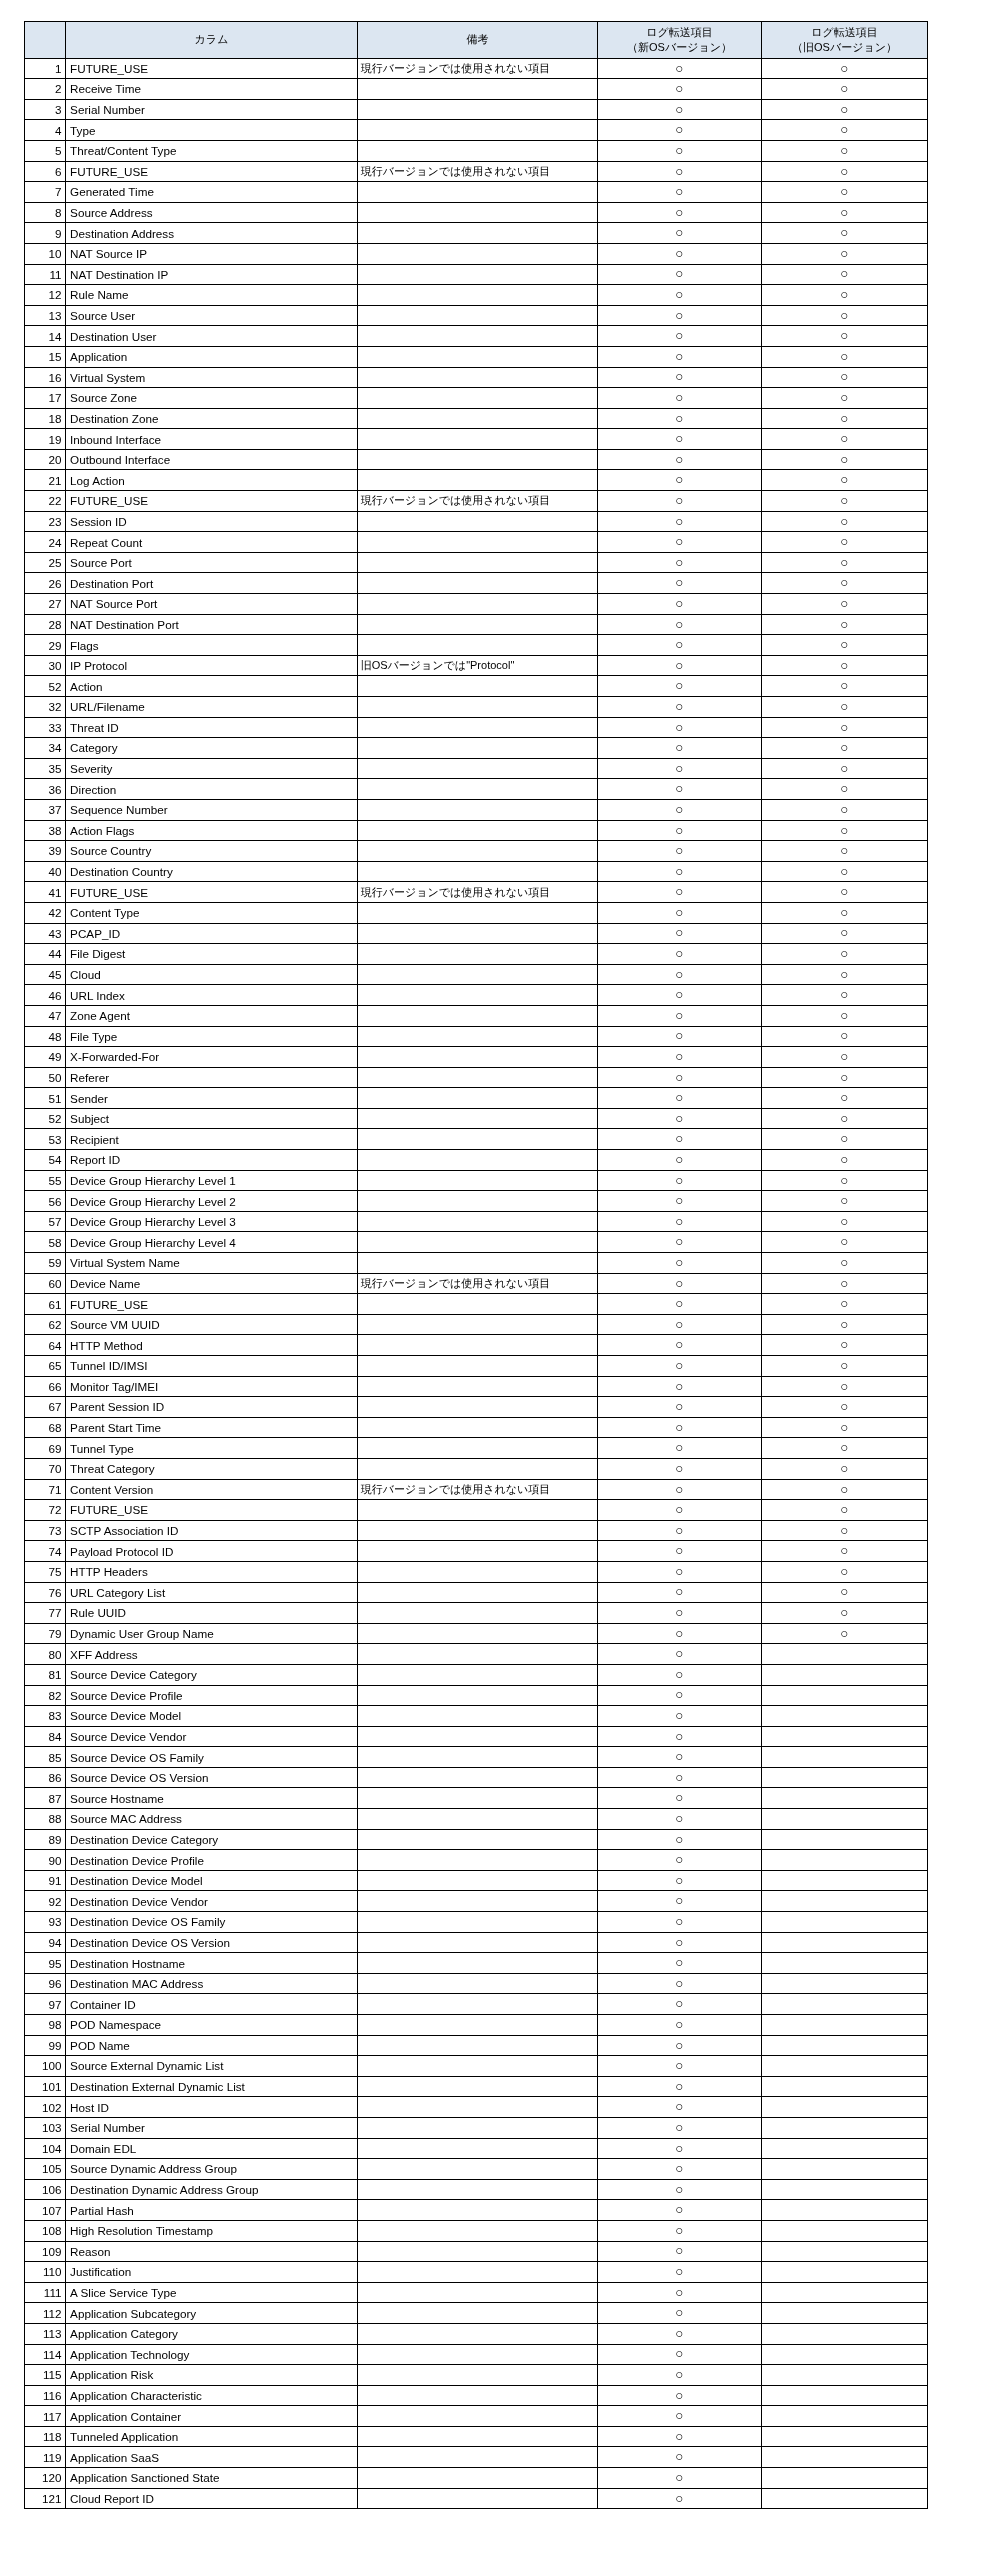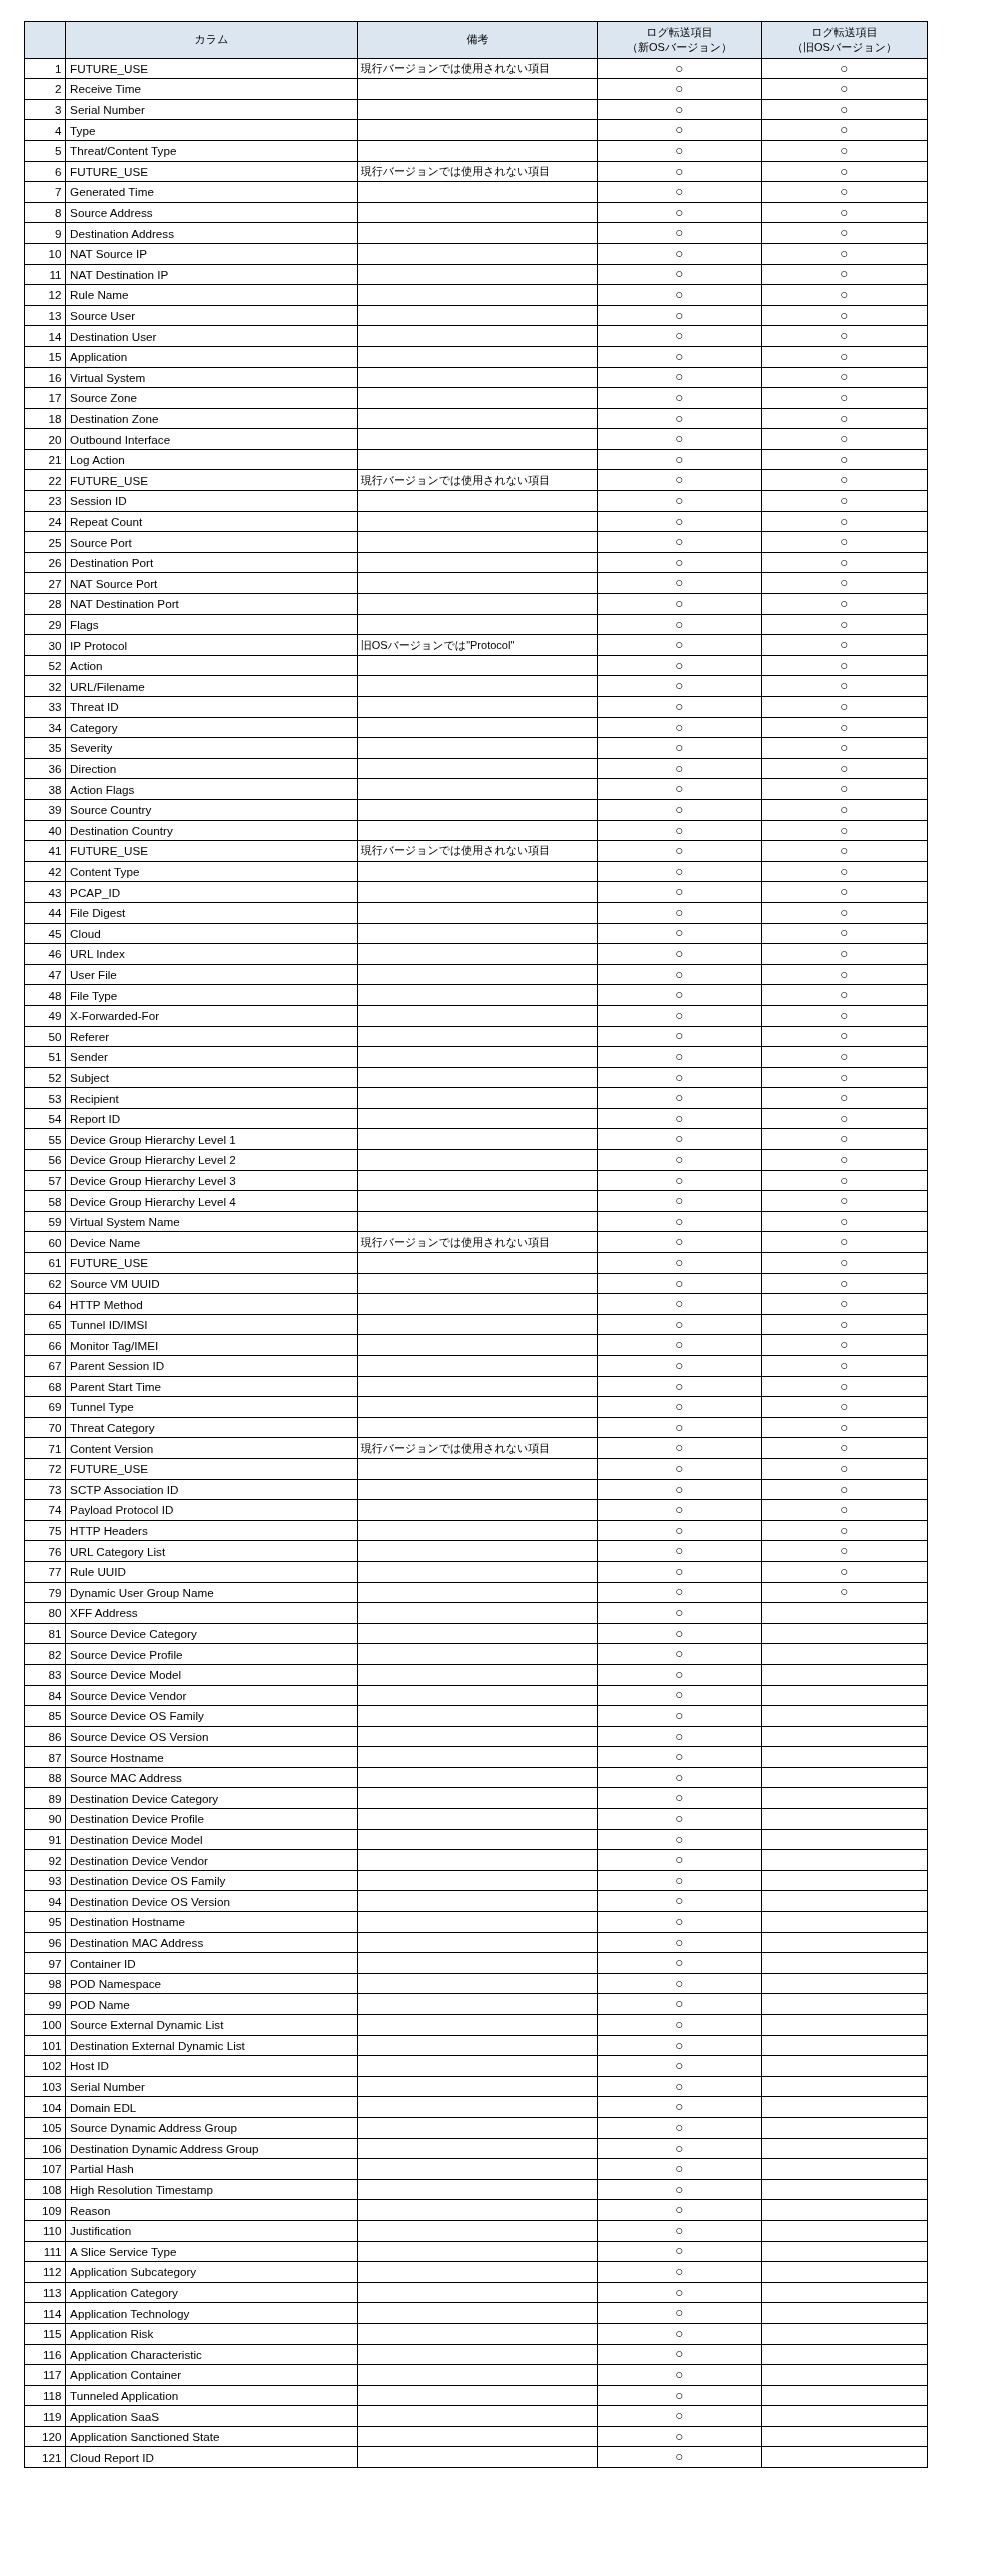--- a/index.html
+++ b/index.html
@@ -210,20 +210,27 @@
         <td class="mark">○</td>
       </tr>
       <tr>
         <td class="num">18</td>
         <td class="colname">Destination Zone</td>
         <td class="remark"></td>
         <td class="mark">○</td>
         <td class="mark">○</td>
       </tr>
       <tr>
+        <td class="num">19</td>
+        <td class="colname">Inbound Interface</td>
+        <td class="remark"></td>
+        <td class="mark">○</td>
+        <td class="mark">○</td>
+      </tr>
+      <tr>
         <td class="num">20</td>
         <td class="colname">Outbound Interface</td>
         <td class="remark"></td>
         <td class="mark">○</td>
         <td class="mark">○</td>
       </tr>
       <tr>
         <td class="num">21</td>
         <td class="colname">Log Action</td>
         <td class="remark"></td>
@@ -329,20 +336,27 @@
         <td class="mark">○</td>
       </tr>
       <tr>
         <td class="num">36</td>
         <td class="colname">Direction</td>
         <td class="remark"></td>
         <td class="mark">○</td>
         <td class="mark">○</td>
       </tr>
       <tr>
+        <td class="num">37</td>
+        <td class="colname">Sequence Number</td>
+        <td class="remark"></td>
+        <td class="mark">○</td>
+        <td class="mark">○</td>
+      </tr>
+      <tr>
         <td class="num">38</td>
         <td class="colname">Action Flags</td>
         <td class="remark"></td>
         <td class="mark">○</td>
         <td class="mark">○</td>
       </tr>
       <tr>
         <td class="num">39</td>
         <td class="colname">Source Country</td>
         <td class="remark"></td>
@@ -393,21 +407,21 @@
       </tr>
       <tr>
         <td class="num">46</td>
         <td class="colname">URL Index</td>
         <td class="remark"></td>
         <td class="mark">○</td>
         <td class="mark">○</td>
       </tr>
       <tr>
         <td class="num">47</td>
-        <td class="colname">User File</td>
+        <td class="colname">Zone Agent</td>
         <td class="remark"></td>
         <td class="mark">○</td>
         <td class="mark">○</td>
       </tr>
       <tr>
         <td class="num">48</td>
         <td class="colname">File Type</td>
         <td class="remark"></td>
         <td class="mark">○</td>
         <td class="mark">○</td>

